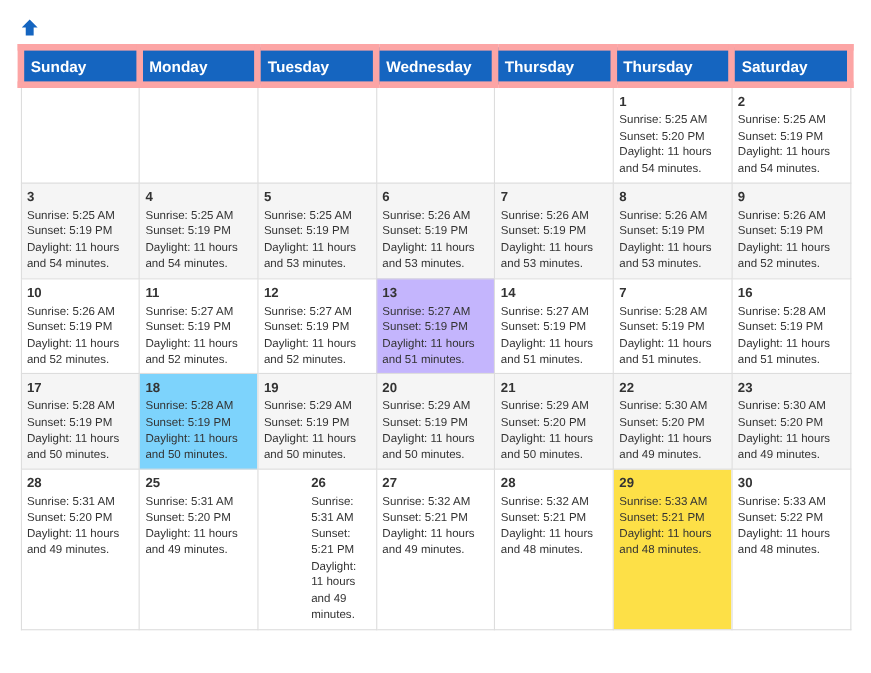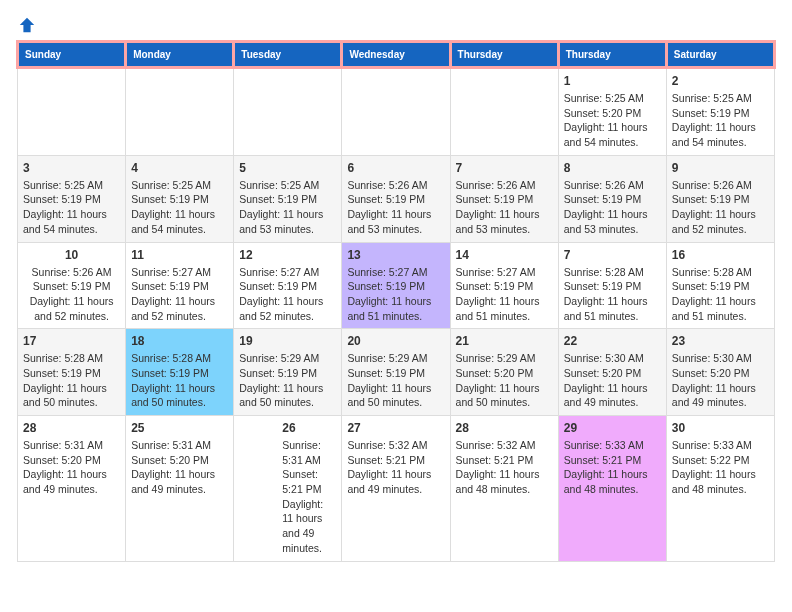--- a/index.html
+++ b/index.html
@@ -50,22 +50,22 @@
     .calendar {
       width: 100%;
       border-collapse: collapse;
       border: 1px solid #ccc;
     }
     .calendar th {
       background-color: #1565c0;
       color: #fff;
       text-align: left;
       padding: 6px 6px;
-      font-size: 10px;
-      border: 3px solid #fca5a5;
+      font-size: 14px;
+      border: 6px solid #fca5a5;
     }
     .calendar td {
       vertical-align: top;
       padding: 5px 5px;
       font-size: 11px;
       color: #333;
       border: 1px solid #ddd;
       width: 14.28%;
       min-height: 80px;
       height: 80px;
@@ -163,21 +163,21 @@
         <td style="background: rgb(245, 245, 245);">
           <span class="day-number">8</span>
           <div class="day-info">Sunrise: 5:26 AM<br>Sunset: 5:19 PM<br>Daylight: 11 hours<br>and 53 minutes.</div>
         </td>
         <td style="background: rgb(245, 245, 245);">
           <span class="day-number">9</span>
           <div class="day-info">Sunrise: 5:26 AM<br>Sunset: 5:19 PM<br>Daylight: 11 hours<br>and 52 minutes.</div>
         </td>
       </tr>
       <tr>
-        <td style="background: rgb(255, 255, 255); text-align: center;">
+        <td style="background: rgb(255, 255, 255);">
           <span class="day-number">10</span>
           <div class="day-info">Sunrise: 5:26 AM<br>Sunset: 5:19 PM<br>Daylight: 11 hours<br>and 52 minutes.</div>
         </td>
         <td style="background: rgb(255, 255, 255);">
           <span class="day-number">11</span>
           <div class="day-info">Sunrise: 5:27 AM<br>Sunset: 5:19 PM<br>Daylight: 11 hours<br>and 52 minutes.</div>
         </td>
         <td style="background: rgb(255, 255, 255); margin-top: 31px;">
           <span class="day-number">12</span>
           <div class="day-info">Sunrise: 5:27 AM<br>Sunset: 5:19 PM<br>Daylight: 11 hours<br>and 52 minutes.</div>
@@ -243,21 +243,21 @@
           <div class="day-info">Sunrise: 5:31 AM<br>Sunset: 5:21 PM<br>Daylight: 11 hours<br>and 49 minutes.</div>
         </td>
         <td style="background: rgb(255, 255, 255);">
           <span class="day-number">27</span>
           <div class="day-info">Sunrise: 5:32 AM<br>Sunset: 5:21 PM<br>Daylight: 11 hours<br>and 49 minutes.</div>
         </td>
         <td style="background: rgb(255, 255, 255);">
           <span class="day-number">28</span>
           <div class="day-info">Sunrise: 5:32 AM<br>Sunset: 5:21 PM<br>Daylight: 11 hours<br>and 48 minutes.</div>
         </td>
-        <td style="background: #f0abfc;">
+        <td style="background: #fde047;">
           <span class="day-number">29</span>
           <div class="day-info">Sunrise: 5:33 AM<br>Sunset: 5:21 PM<br>Daylight: 11 hours<br>and 48 minutes.</div>
         </td>
         <td style="background: rgb(255, 255, 255);">
           <span class="day-number">30</span>
           <div class="day-info">Sunrise: 5:33 AM<br>Sunset: 5:22 PM<br>Daylight: 11 hours<br>and 48 minutes.</div>
         </td>
       </tr>
     </tbody>
 </table>

